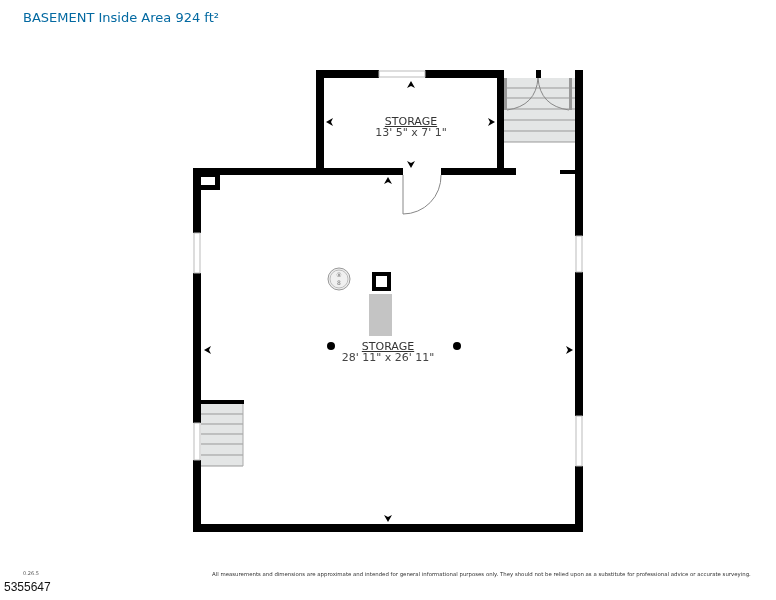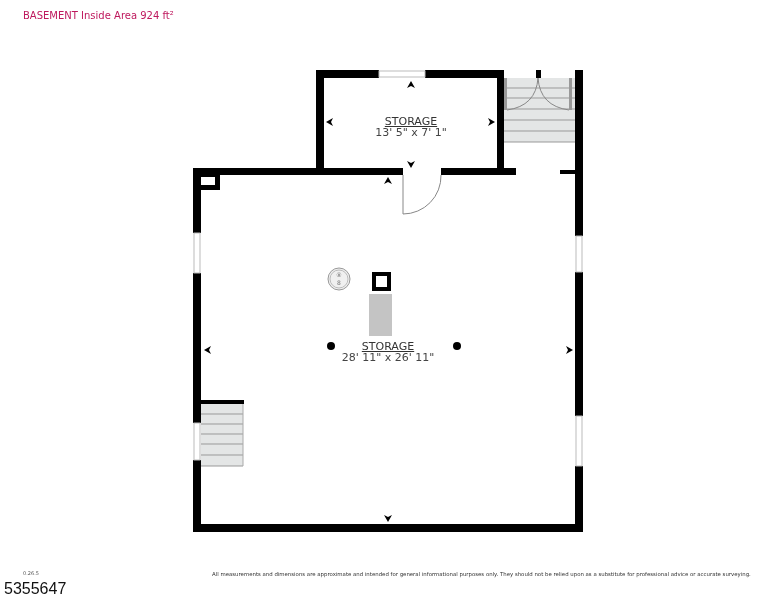--- a/index.html
+++ b/index.html
@@ -1,20 +1,20 @@
 <!DOCTYPE html>
 <html><head>
 <meta charset="utf-8">
 <style>
   html, body { margin: 0; padding: 0; background: #ffffff; }
   body { width: 776px; height: 600px; position: relative; overflow: hidden; font-family: "DejaVu Sans", sans-serif; }
-  .title { position: absolute; left: 23px; top: 10px; font-size: 10px; color: #be185d; }
+  .title { position: absolute; left: 23px; top: 10px; font-size: 13px; color: #0369a1; }
   .plan { position: absolute; left: 0; top: 0; }
   .version { position: absolute; left: 23px; top: 570px; font-size: 5px; color: #555; }
-  .listing { position: absolute; left: 4px; top: 580px; font-size: 16px; color: #111; font-family: "Liberation Sans", sans-serif; }
+  .listing { position: absolute; left: 4px; top: 580px; font-size: 12px; color: #111; font-family: "Liberation Sans", sans-serif; }
   .disclaimer { position: absolute; left: 212px; top: 571px; font-size: 5.4px; color: #333; white-space: nowrap; }
   .room-label { position: absolute; text-align: center; color: #333; font-size: 11px; line-height: 11px; }
   .room-label .name { display: block; text-decoration: underline; }
   .room-label .dim { display: block; color: #444; }
 </style>
 </head>
 <body>
 
 <div class="title">BASEMENT Inside Area 924 ft²</div>
 

